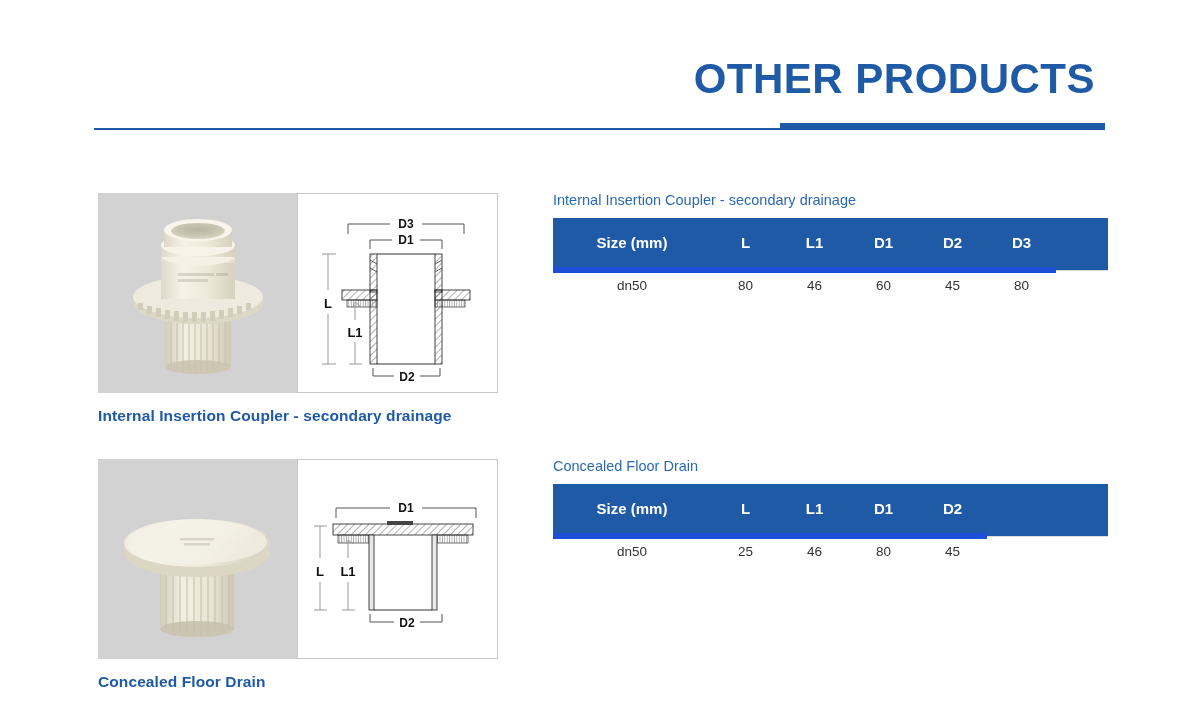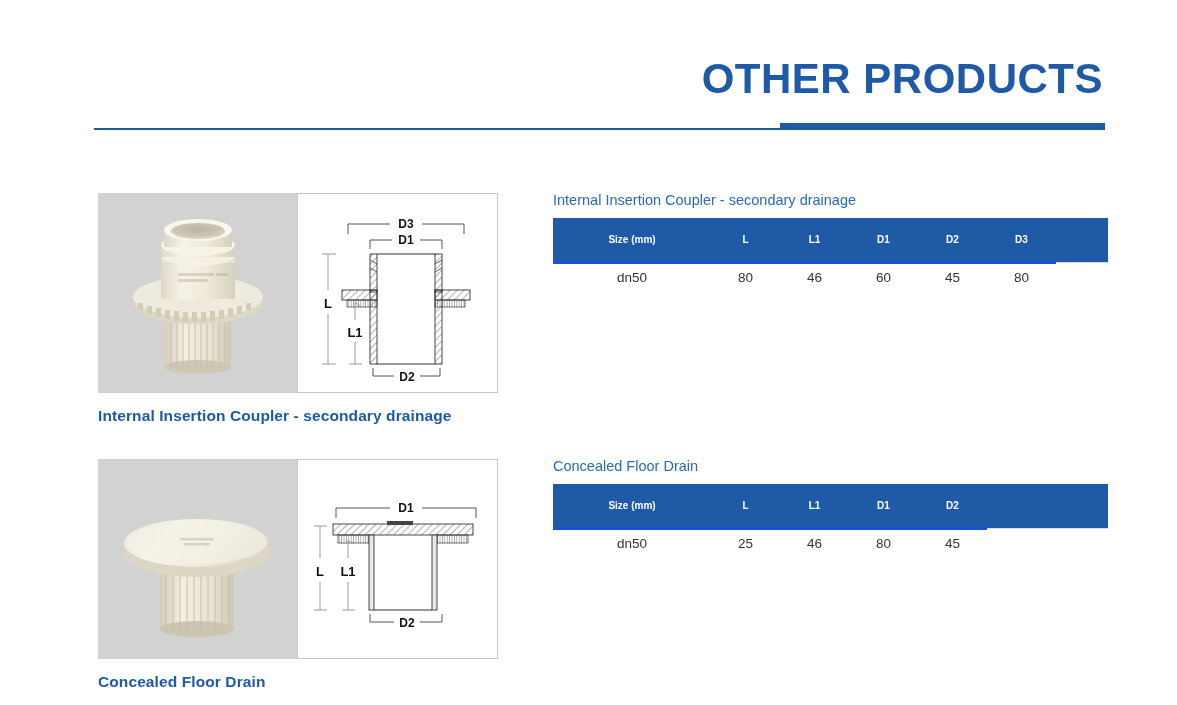--- a/index.html
+++ b/index.html
@@ -9,21 +9,21 @@
     width: 1177px; height: 705px;
     background: #ffffff;
     font-family: "Liberation Sans", sans-serif;
     overflow: hidden;
   }
   .page { position: relative; width: 1177px; height: 705px; background:#fff; }
 
   
   .page-title {
     position: absolute;
-    right: 74px; top: 55px;
+    right: 82px; top: 55px;
     font-size: 42px;
     font-weight: bold;
     letter-spacing: 0.5px;
     color: #1f5aa6;
     text-align: right;
     white-space: nowrap;
   }
   .divider-wrap {
     position: absolute;
     left: 94px; top: 120px;
@@ -85,35 +85,35 @@
     white-space: nowrap;
   }
   table.spec {
     width: 555px;
     border-collapse: collapse;
     table-layout: fixed;
   }
   table.spec thead th {
     background: #1f5aa6;
     color: #ffffff;
-    font-size: 10px;
+    font-size: 15px;
     font-weight: bold;
     height: 26px;
     text-align: center;
     padding: 16px;
     vertical-align: middle;
   }
   table.spec tbody td {
     font-size: 13.5px;
     color: #333333;
     height: 28px;
     text-align: center;
     padding: 0;
     vertical-align: middle;
-    border-top: 3px solid #1d4ed8;
+    border-top: 6px solid #1d4ed8;
     background: #ffffff;
   }
   table.spec th.filler, table.spec td.filler { background: #1f5aa6; }
   table.spec tbody td.filler { background:#fff; border-top: 1px solid #dcdcdc; }
 
   svg { display: block; }
 </style>
 </head>
 <body>
 

